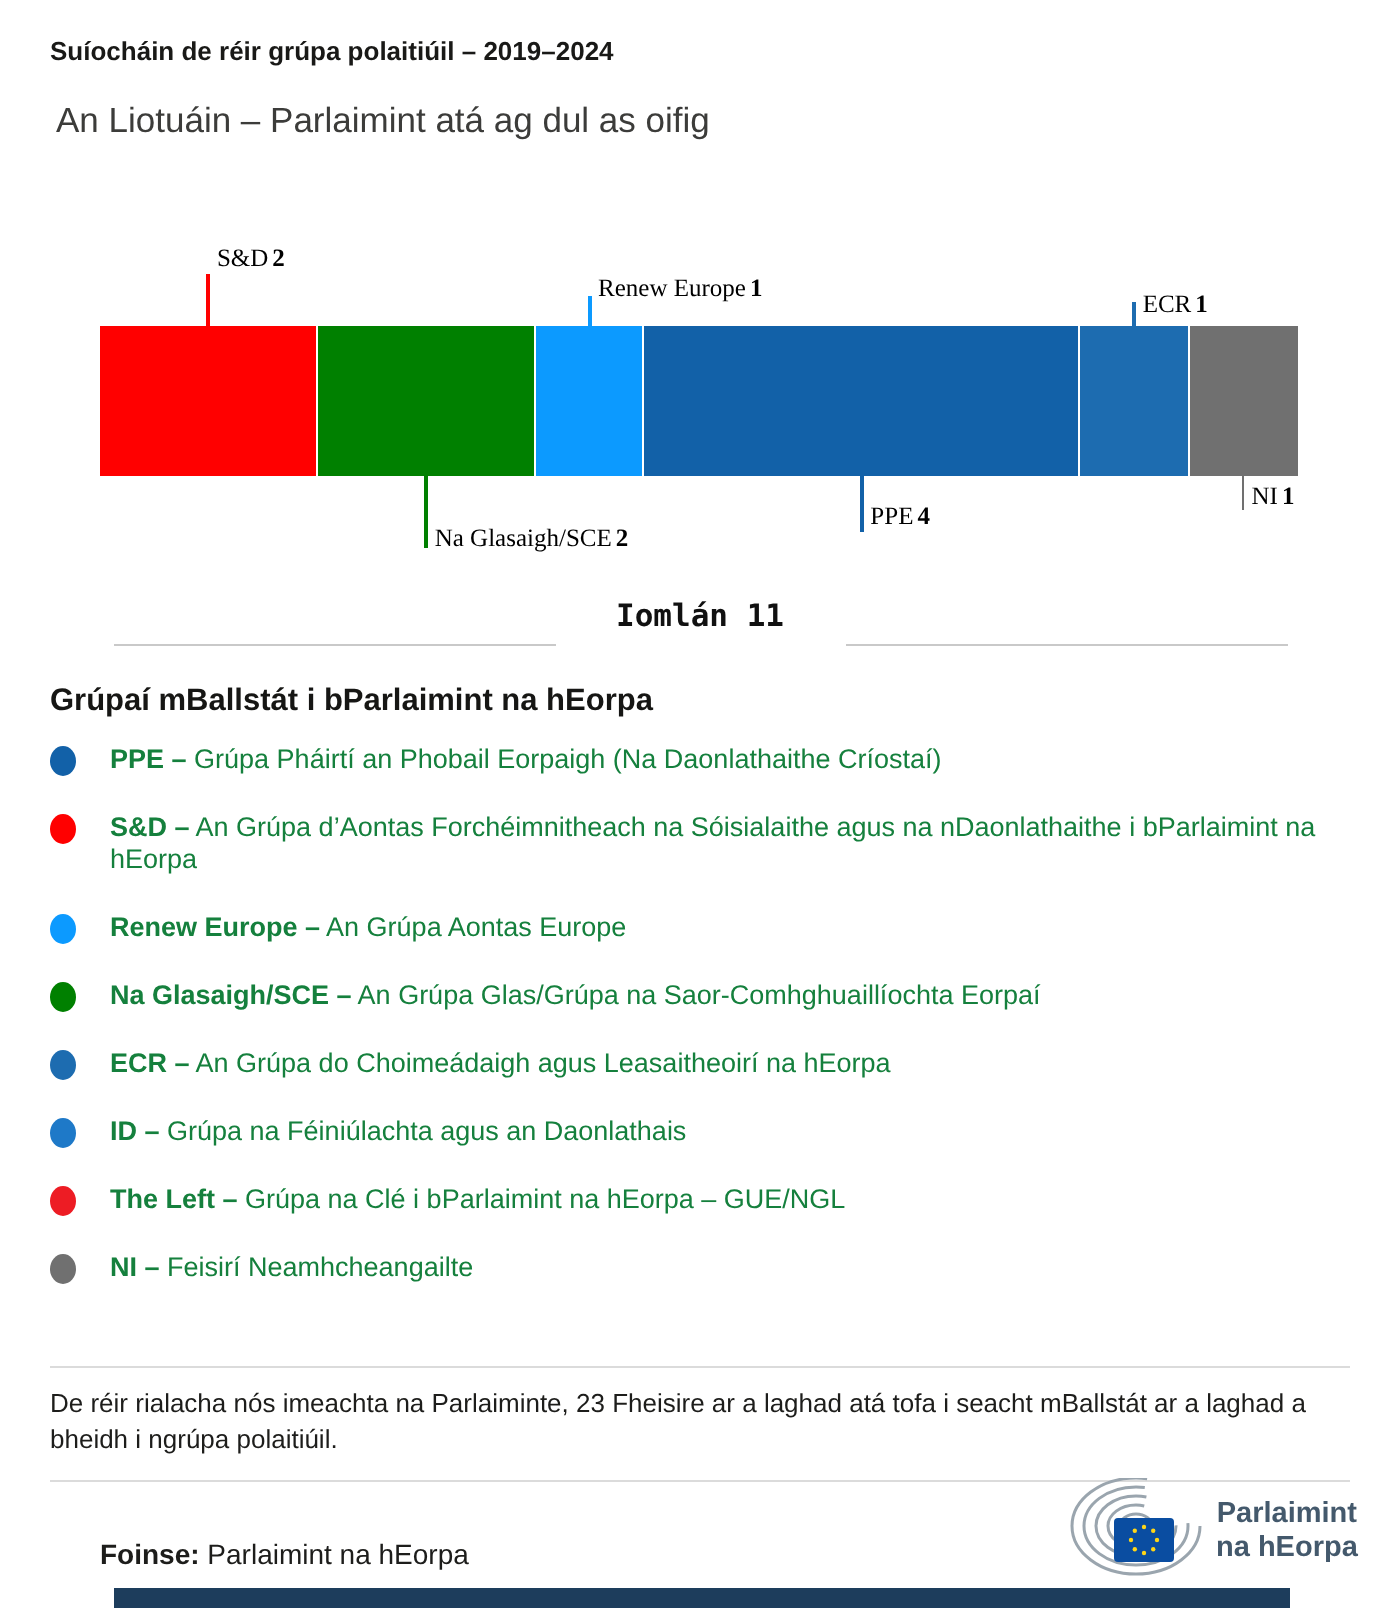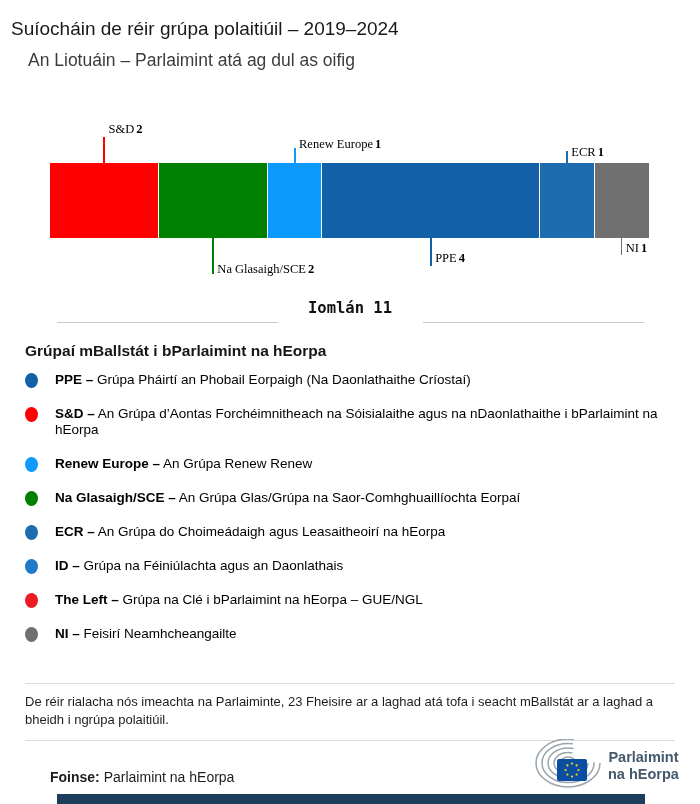--- a/index.html
+++ b/index.html
@@ -1,19 +1,19 @@
 <!DOCTYPE html>
 <html lang="ga"><head>
 <meta charset="utf-8">
 <style>
   html,body{margin:0;padding:0;background:#fff;}
   .page{position:relative;width:700px;height:804px;background:#fff;overflow:hidden;
         font-family:"Liberation Sans",sans-serif;color:#1D1D1B;}
 
-  .title{position:absolute;left:11px;top:18px;font-size:19px;font-weight:400;color:#191917;}
+  .title{position:absolute;left:25px;top:18px;font-size:13px;font-weight:700;color:#191917;}
   .subtitle{position:absolute;left:28px;top:50px;font-size:17.5px;font-weight:400;color:#3C3C3A;}
 
   
   .chart-wrap{position:absolute;left:50px;top:163px;width:599px;height:75px;font-family:Liberation Serif, serif;}
   .seat-bar{display:flex;width:100%;height:100%;}
   .seg{height:100%;border-right:1px solid #fff;box-sizing:border-box;}
   .seg:last-child{border-right:none;}
 
   .callout{position:absolute;width:0;height:0;}
   .callout.top{bottom:100%;}
@@ -41,21 +41,21 @@
          line-height:17px;color:#111;}
   .total-line{position:absolute;top:322px;height:1px;background:#C9C9C9;}
   .total-line.left{left:57px;width:221px;}
   .total-line.right{left:423px;width:221px;}
 
   
   .legend-heading{position:absolute;left:25px;top:342px;font-size:15.5px;font-weight:700;color:#161614;}
   .legend-list{position:absolute;left:25px;top:372px;width:650px;}
   .legend-item{display:flex;align-items:flex-start;margin-bottom:18px;}
   .dot{flex:0 0 auto;width:13px;height:15px;border-radius:50%;margin:1px 17px 0 0;}
-  .legend-text{font-size:13.5px;line-height:16px;max-width:613px;color:#000000;}
+  .legend-text{font-size:13.5px;line-height:16px;max-width:613px;color:#15803d;}
   .legend-text strong{font-weight:700;}
 
   
   .divider{position:absolute;left:25px;width:650px;height:1px;background:#DBDBDB;}
   .divider.d1{top:683px;}
   .divider.d2{top:740px;}
   .note{position:absolute;left:25px;top:693px;width:652px;font-size:13px;line-height:17.5px;color:#1D1D1B;}
   .source{position:absolute;left:25px;top:769px;font-size:14px;color:#1D1D1B;padding-left:25px;}
   .source strong{font-weight:700;}
 
@@ -126,21 +126,21 @@
     <div class="legend-item">
       <span class="dot" style="background: rgb(255, 0, 0);"></span>
       <div class="legend-text">
         <strong>S&amp;D –</strong><span class="desc"> An Grúpa d’Aontas Forchéimnitheach na Sóisialaithe agus na nDaonlathaithe i bParlaimint na hEorpa</span>
       </div>
     </div>
 
     <div class="legend-item">
       <span class="dot" style="background: rgb(12, 154, 255);"></span>
       <div class="legend-text">
-        <strong>Renew Europe –</strong><span class="desc"> An Grúpa Renew Renew</span>
+        <strong>Renew Europe –</strong><span class="desc"> An Grúpa Aontas Europe</span>
       </div>
     </div>
 
     <div class="legend-item">
       <span class="dot" style="background: rgb(0, 128, 0);"></span>
       <div class="legend-text">
         <strong>Na Glasaigh/SCE –</strong><span class="desc"> An Grúpa Glas/Grúpa na Saor-Comhghuaillíochta Eorpaí</span>
       </div>
     </div>
 

